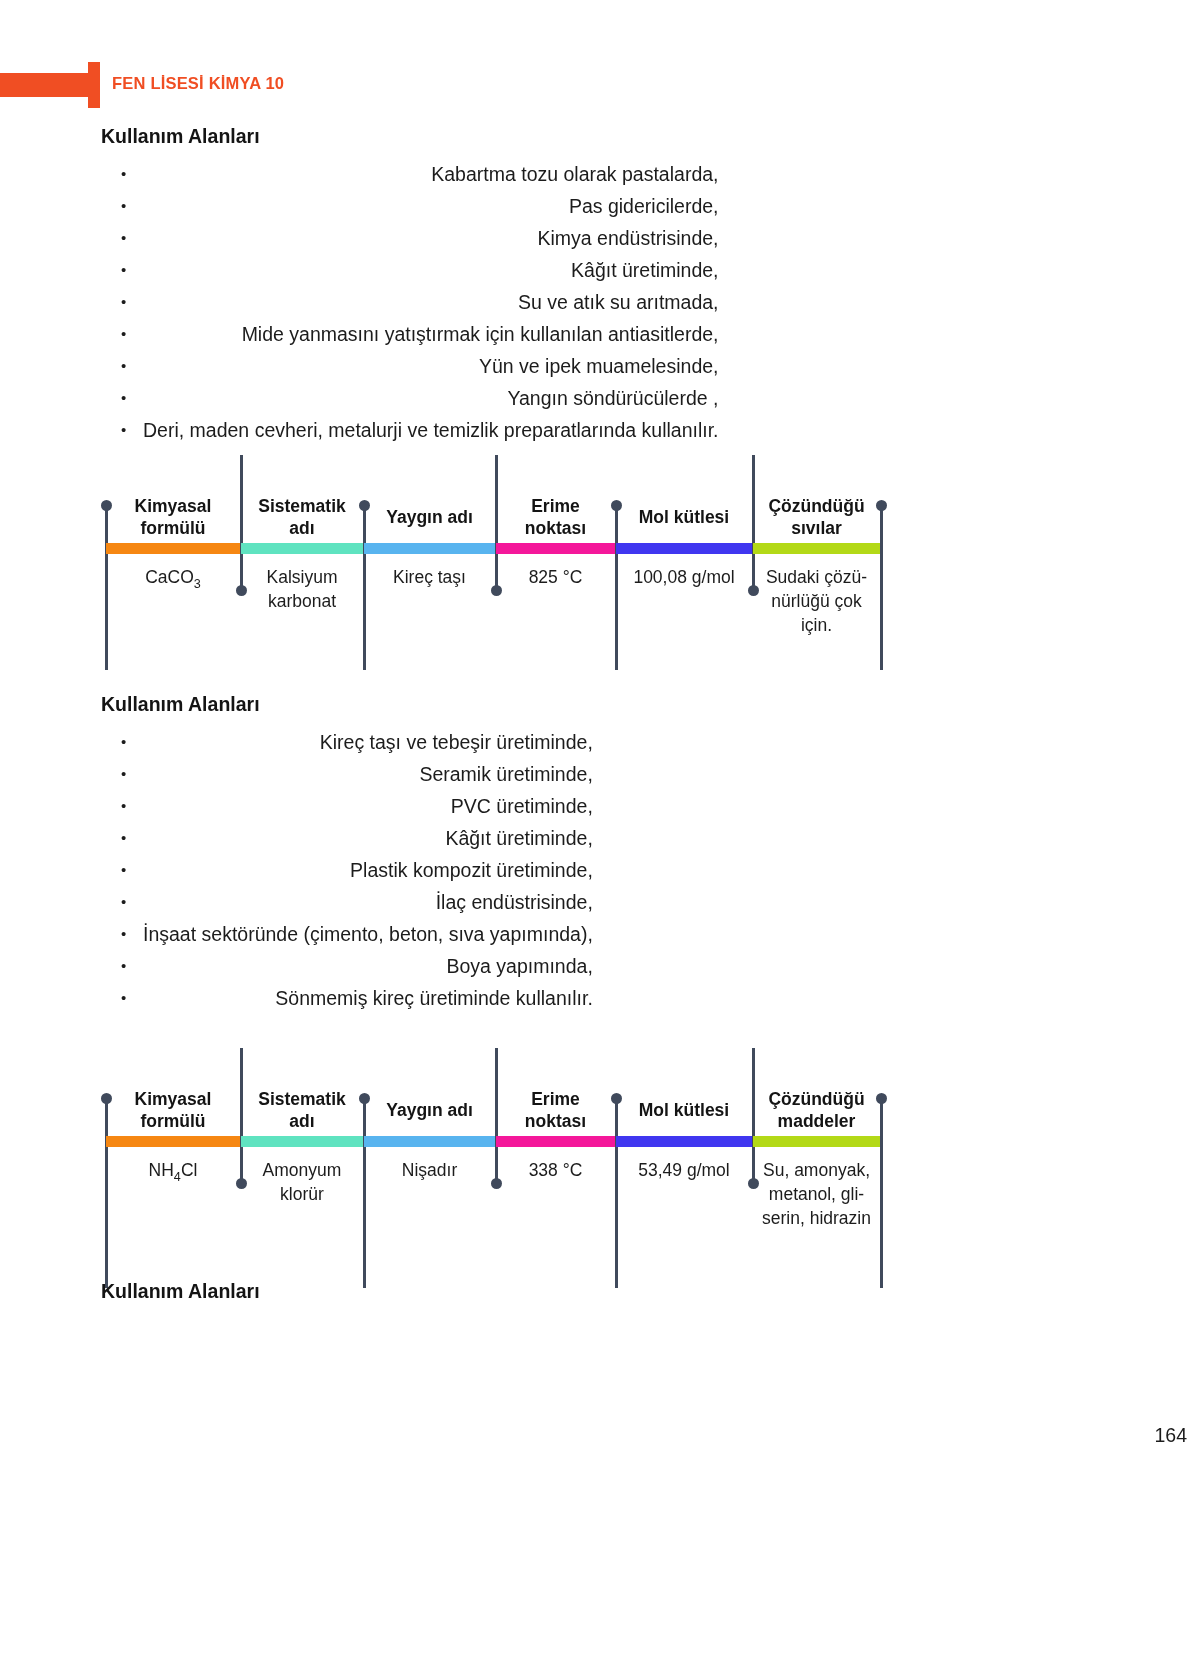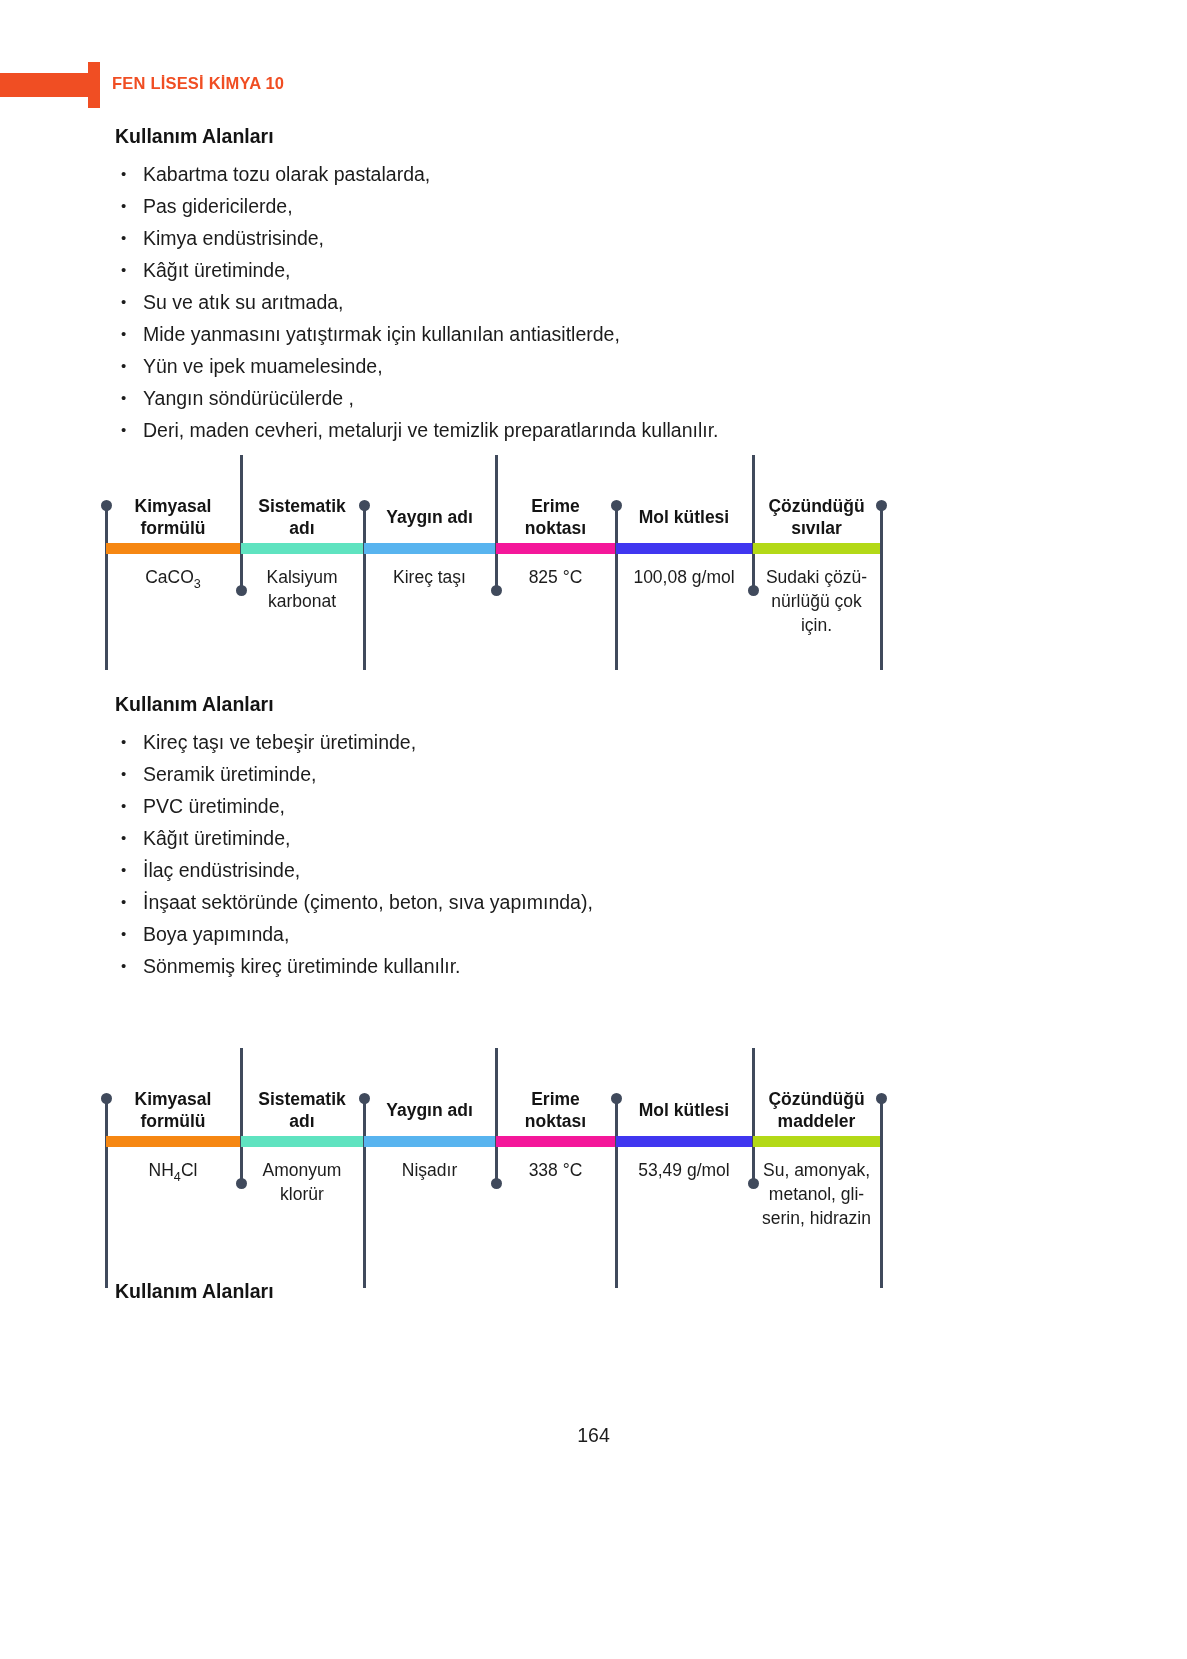--- a/index.html
+++ b/index.html
@@ -54,41 +54,42 @@
   .content {
     position: absolute;
     left: 0;
     top: 0;
     width: 1187px;
     height: 1659px;
   }
 
   .section-title {
     position: absolute;
-    left: 115px;
+    left: 101px;
     font-size: 19.5px;
     font-weight: bold;
     color: #141414;
     white-space: nowrap;
   }
 
   .bullet-list {
     position: absolute;
     left: 119px;
     margin: 0;
     padding: 0;
     list-style: none;
   }
   .bullet-list li {
     position: relative;
     padding-left: 24px;
     font-size: 19.5px;
     line-height: 32px;
     color: #1c1c1c;
     white-space: nowrap;
+    text-align: right;
   }
   .bullet-list li::before {
     content: "\2022";
     position: absolute;
     left: 2px;
     top: 0;
     font-size: 15px;
     color: #1c1c1c;
   }
 
@@ -135,21 +136,21 @@
     text-align: center;
     color: #1c1c1c;
   }
   sub { font-size: 0.72em; }
 
   .page-number {
     position: absolute;
     left: 0;
     top: 1424px;
     width: 1187px;
-    text-align: center;
+    text-align: right;
     font-size: 19.5px;
     color: #1c1c1c;
   }
 </style>
 </head>
 <body>
 
 <div class="content">
 
   <div class="header">
@@ -241,20 +242,21 @@
       </div>
     </div>
   </div>
 
   <div class="section-title" style="top:693px">Kullanım Alanları</div>
   <ul class="bullet-list" style="top:726px">
     <li>Kireç taşı ve tebeşir üretiminde,</li>
     <li>Seramik üretiminde,</li>
     <li>PVC üretiminde,</li>
     <li>Kâğıt üretiminde,</li>
+    <li>Plastik kompozit üretiminde,</li>
     <li>İlaç endüstrisinde,</li>
     <li>İnşaat sektöründe (çimento, beton, sıva yapımında),</li>
     <li>Boya yapımında,</li>
     <li>Sönmemiş kireç üretiminde kullanılır.</li>
   </ul>
 
   <div class="ptable" style="top:1048px;height:245px">
     <div class="ptable-inner">
       <div class="col-rule" style="left:4px;  top:50px;  height:190px"></div>
       <div class="col-dot" style="left:4px;  top:45px"></div>

